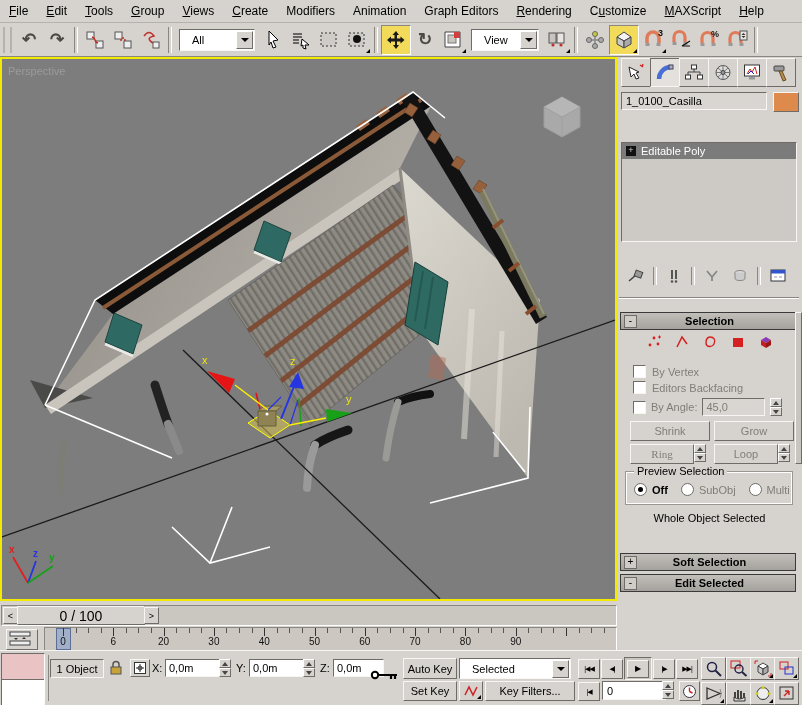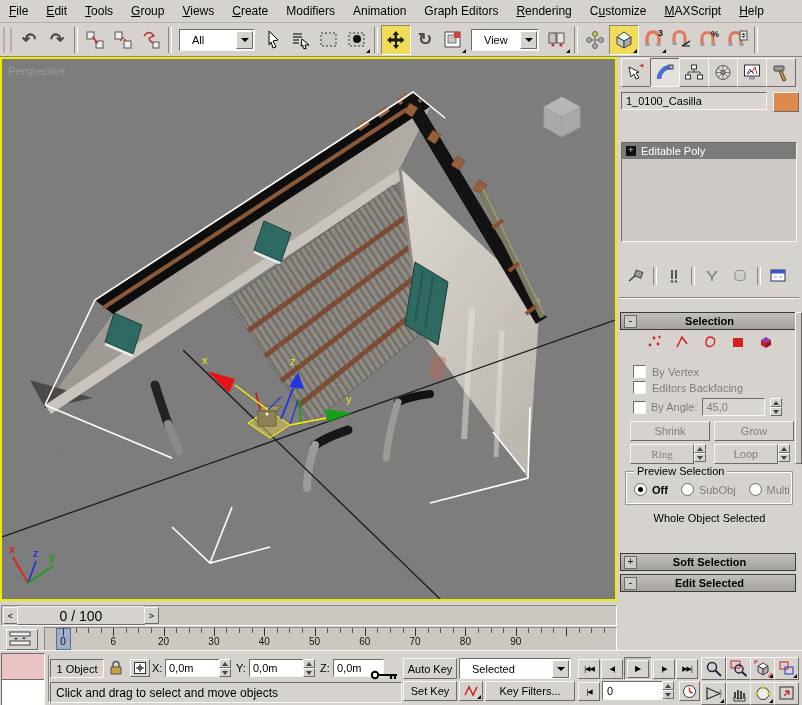--- a/index.html
+++ b/index.html
@@ -661,21 +661,20 @@
       <div class="dn"></div>
     </span>
   <span class="slabel" style="left:320px;top:11px;">Z:</span>
   <div class="sbtn fieldw" style="left:333px;top:8px;width:46px;height:16px;justify-content:flex-start;padding-left:3px;">0,0m</div>
 
   <svg style="position:absolute;left:370px;top:16px;" width="30" height="16">
     <circle cx="5" cy="8" r="3.2" fill="none" stroke="#000" stroke-width="2"></circle>
     <path d="M8,8 H27 M21,8 V12 M25,8 V12" stroke="#000" stroke-width="2.2"></path>
     </svg>
 
-  <div class="sbtn sunken" style="left:50px;top:31px;width:345px;height:19px;justify-content:flex-start;padding-left:5px;font-size:12px;">Click and drag to select and move objects</div>
 
   <div class="sbtn raised" style="left:403px;top:7px;width:52px;height:19px;">Auto Key</div>
   <div class="sbtn raised" style="left:403px;top:30px;width:52px;height:18px;">Set Key</div>
 
   <div class="combo" style="position:absolute;left:459px;top:7px;width:110px;margin:0;height:19px;">
     <span class="cv">Selected</span>
     <span class="cbtn">
         <span class="tri-dn"></span>
       </span>
   </div>

